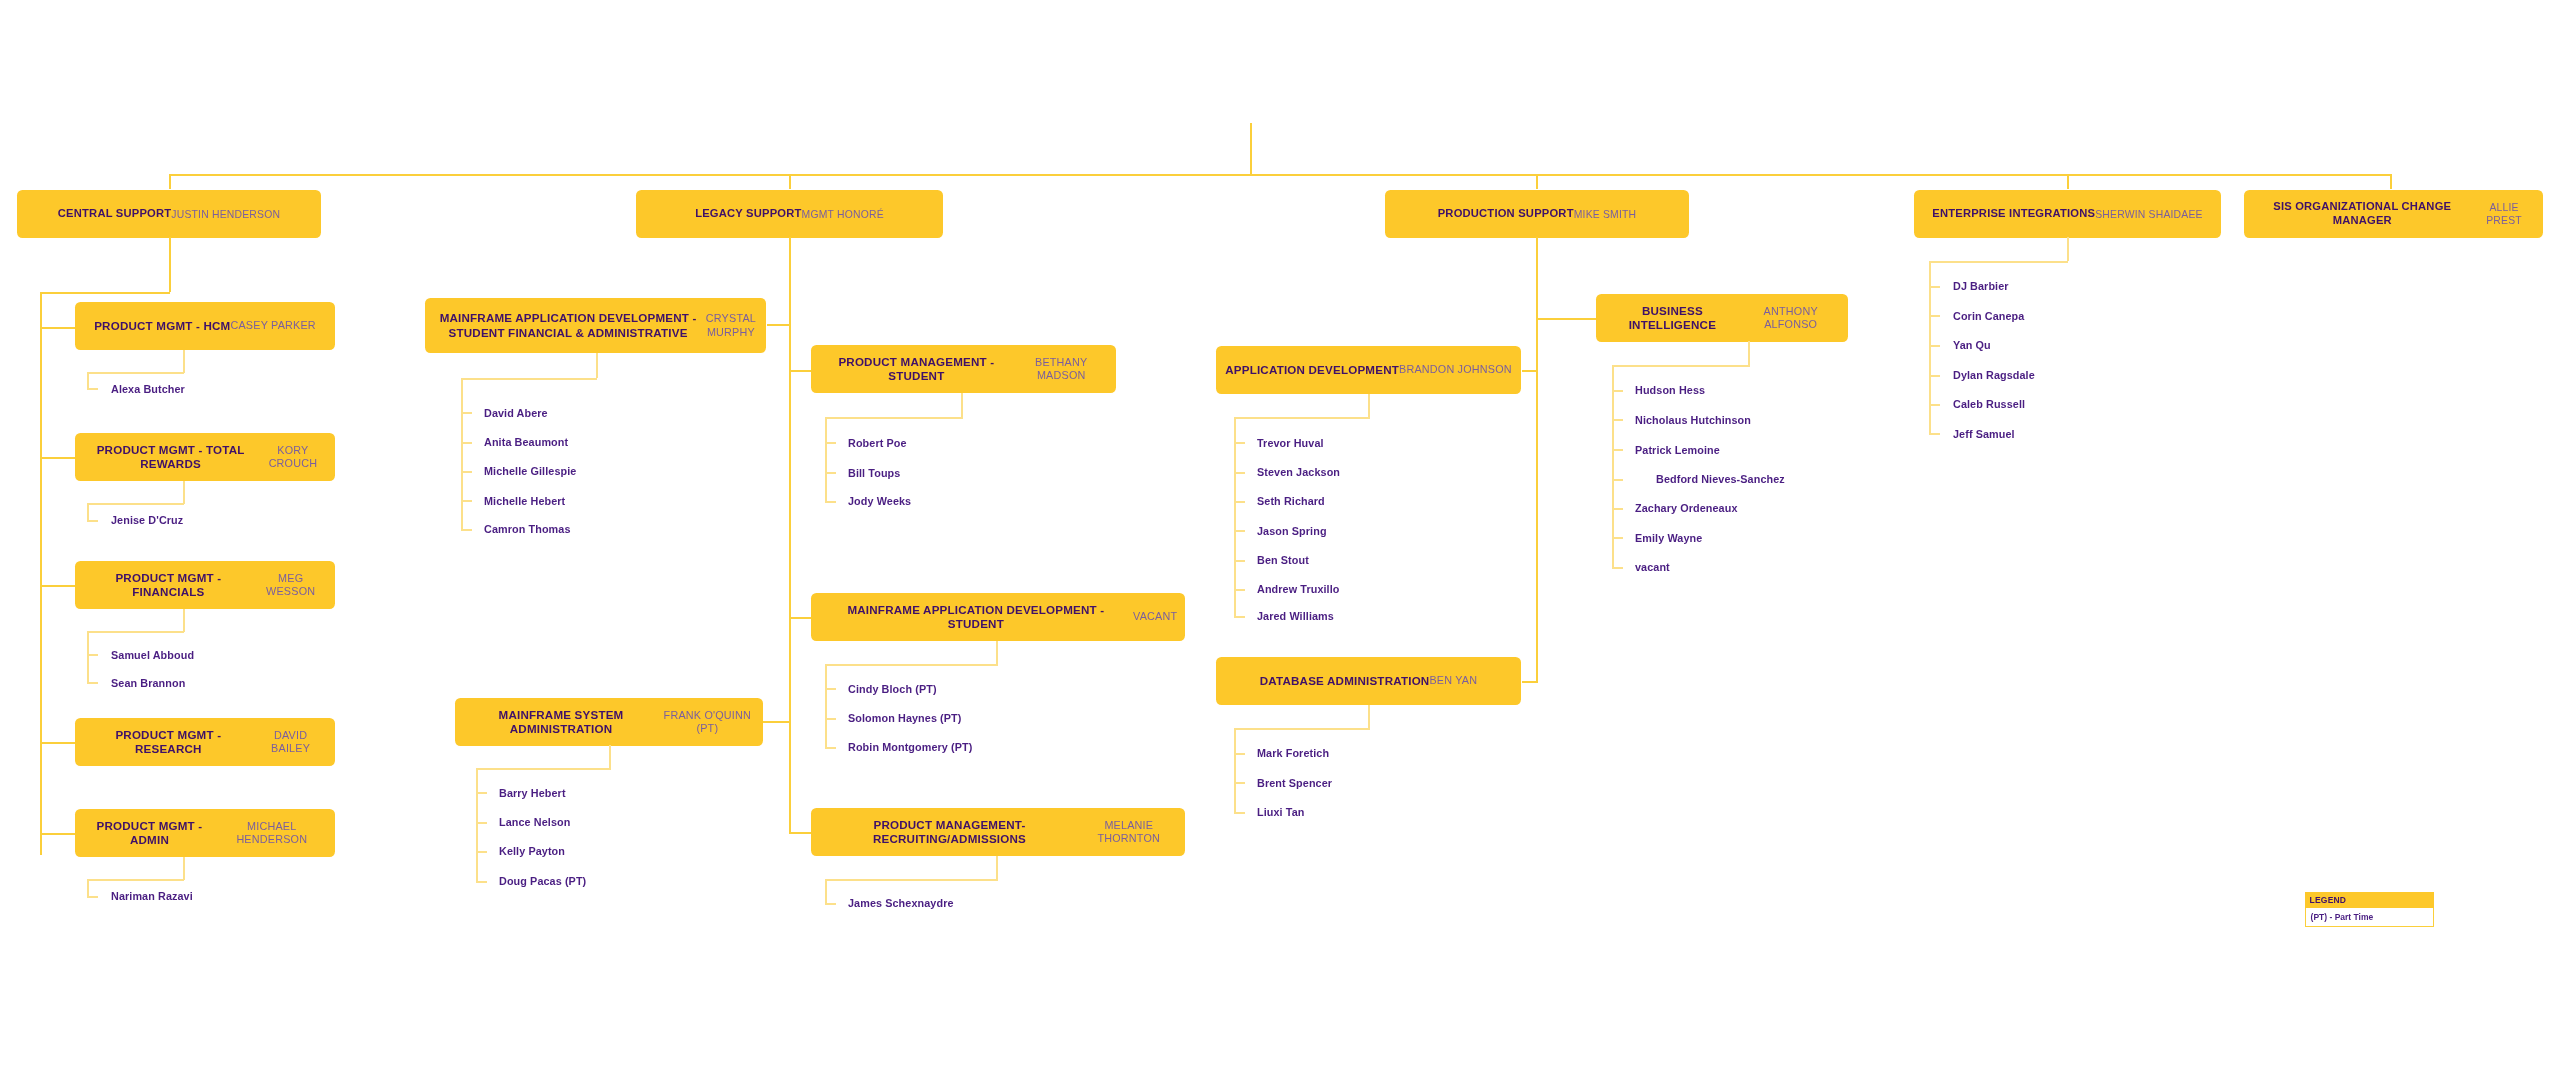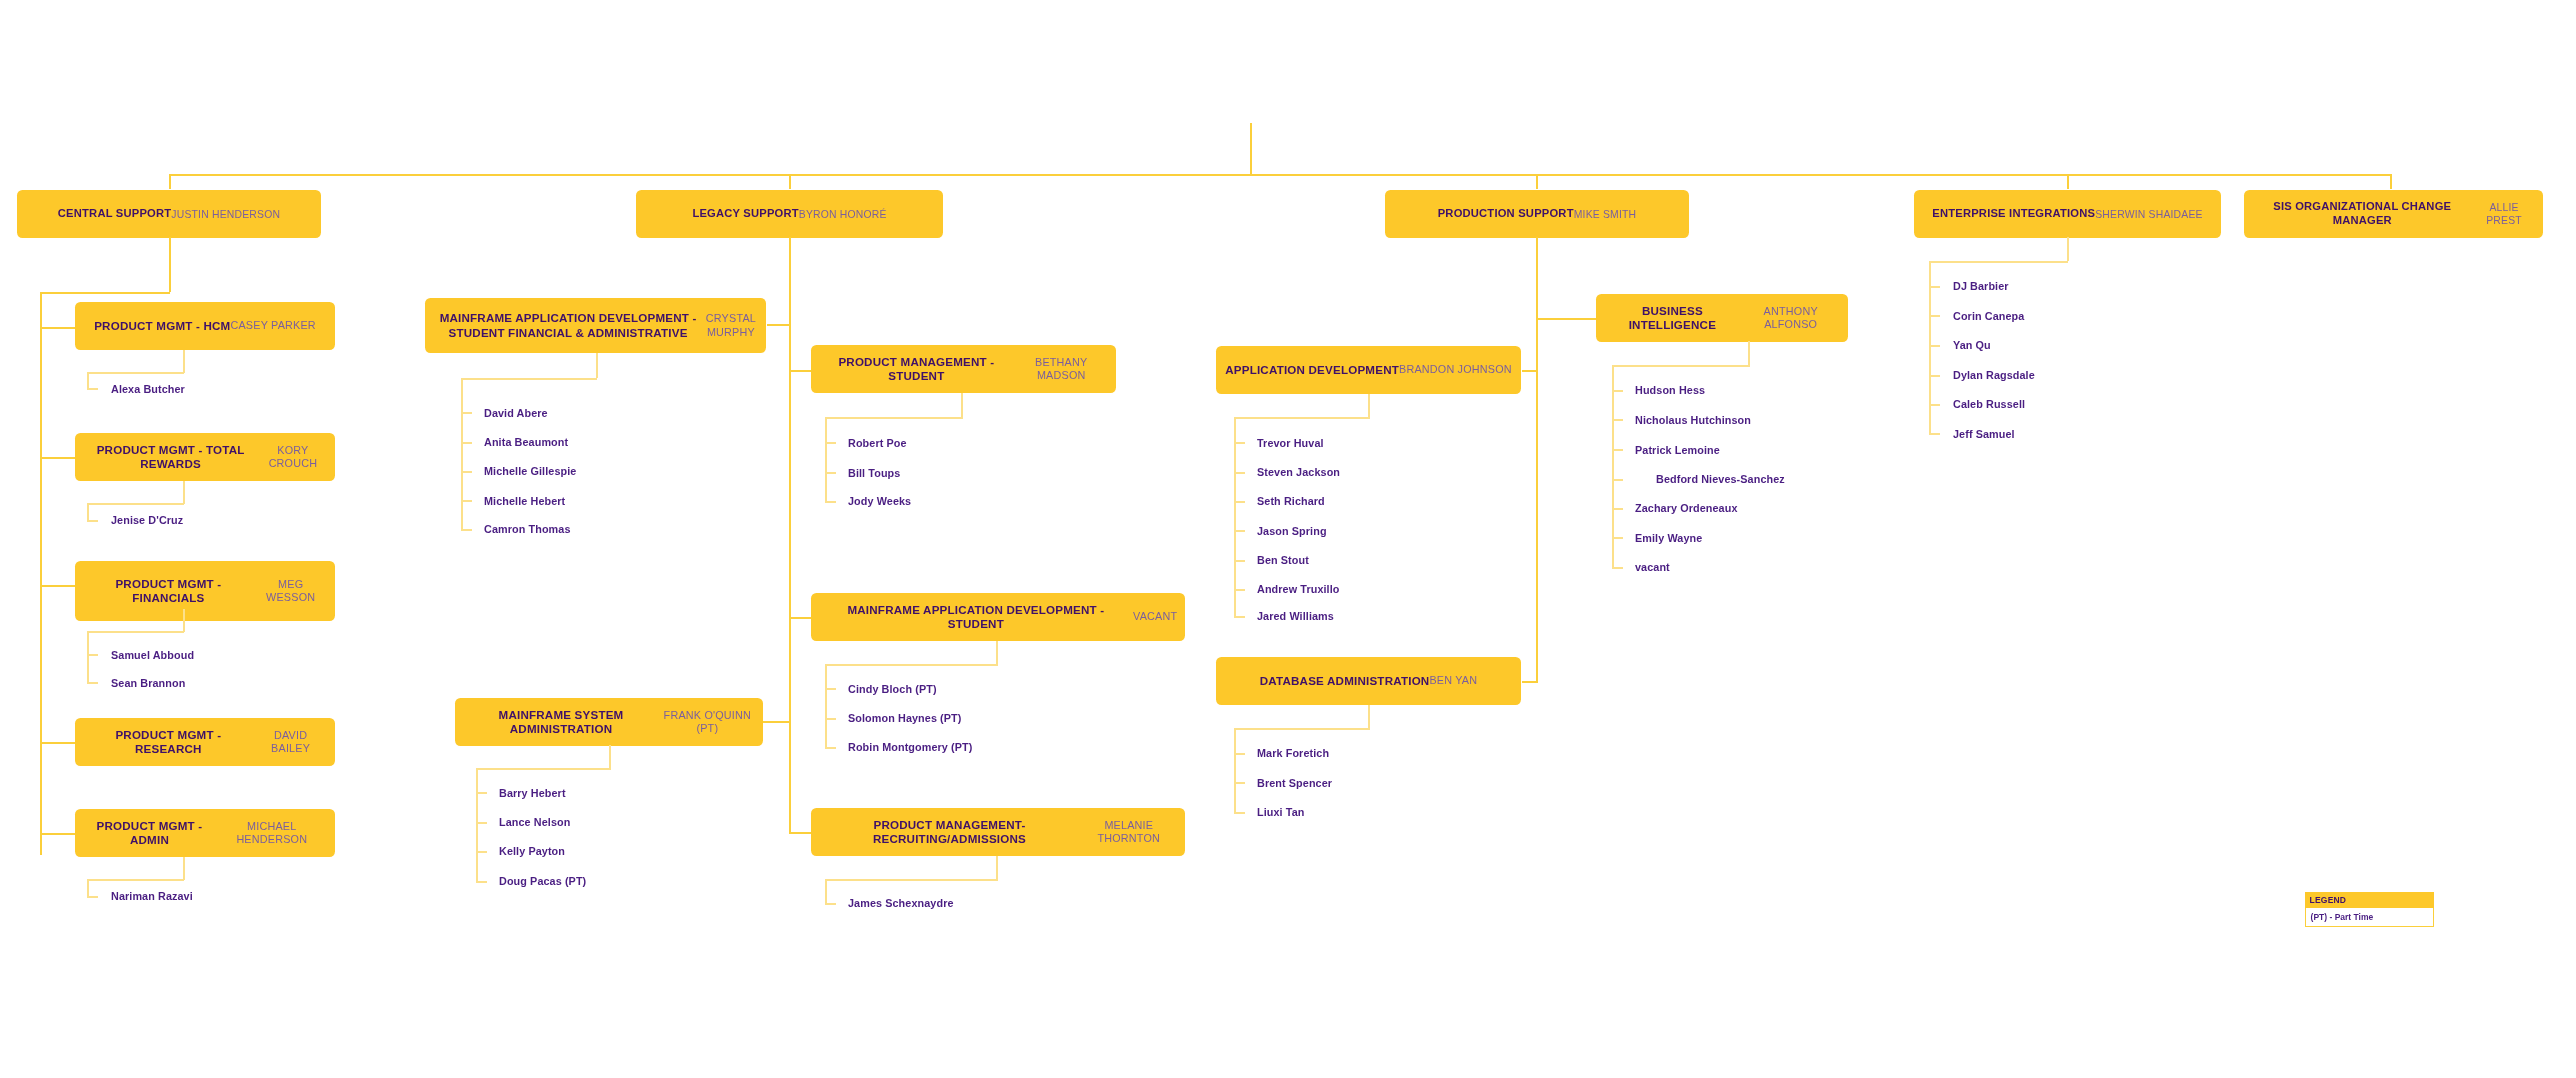--- a/index.html
+++ b/index.html
@@ -112,21 +112,21 @@
   <div class="conn v" style="left:2067px; top:174px; height:15.4px;"></div>
   <div class="conn v" style="left:2390px; top:174px; height:15.4px;"></div>
 
   <div class="node-box lvl1" style="left:17px; top:190px; width:304px; height:48px;">
     <div class="n-title">CENTRAL SUPPORT</div>
     <div class="n-sub">JUSTIN HENDERSON</div>
   </div>
 
   <div class="node-box lvl1" style="left:636px; top:190px; width:307px; height:48px;">
     <div class="n-title">LEGACY SUPPORT</div>
-    <div class="n-sub">BYRON HONORÉ</div>
+    <div class="n-sub">MGMT HONORÉ</div>
   </div>
 
   <div class="node-box lvl1" style="left:1385px; top:190px; width:304px; height:48px;">
     <div class="n-title">PRODUCTION SUPPORT</div>
     <div class="n-sub">MIKE SMITH</div>
   </div>
 
   <div class="node-box lvl1" style="left:1914px; top:190px; width:307px; height:48px;">
     <div class="n-title">ENTERPRISE INTEGRATIONS</div>
     <div class="n-sub">SHERWIN SHAIDAEE</div>
@@ -160,21 +160,21 @@
   <div class="node-box" style="left:75px; top:433px; width:260px; height:48px;">
     <div class="n-title">PRODUCT MGMT - TOTAL REWARDS</div>
     <div class="n-sub">KORY CROUCH</div>
   </div>
   <div class="conn v soft" style="left:183px; top:481px; height:23px;"></div>
   <div class="conn h soft" style="left:87px; top:503px; width:97px;"></div>
   <div class="conn v soft" style="left:87px; top:503px; height:17px;"></div>
   <div class="conn h soft" style="left:87px; top:520px; width:10.8px;"></div>
   <div class="leaf" style="left:103px; top:515px;">Jenise D'Cruz</div>
 
-  <div class="node-box" style="left:75px; top:561px; width:260px; height:60px;">
+  <div class="node-box" style="left:75px; top:561px; width:260px; height:48px;">
     <div class="n-title">PRODUCT MGMT - FINANCIALS</div>
     <div class="n-sub">MEG WESSON</div>
   </div>
   <div class="conn v soft" style="left:183px; top:609px; height:23px;"></div>
   <div class="conn h soft" style="left:87px; top:631px; width:97px;"></div>
   <div class="conn v soft" style="left:87px; top:631px; height:52px;"></div>
   <div class="conn h soft" style="left:87px; top:654px; width:10.8px;"></div>
   <div class="conn h soft" style="left:87px; top:682px; width:10.8px;"></div>
   <div class="leaf" style="left:103px; top:650px;">Samuel Abboud</div>
   <div class="leaf" style="left:103px; top:678px;">Sean Brannon</div>

